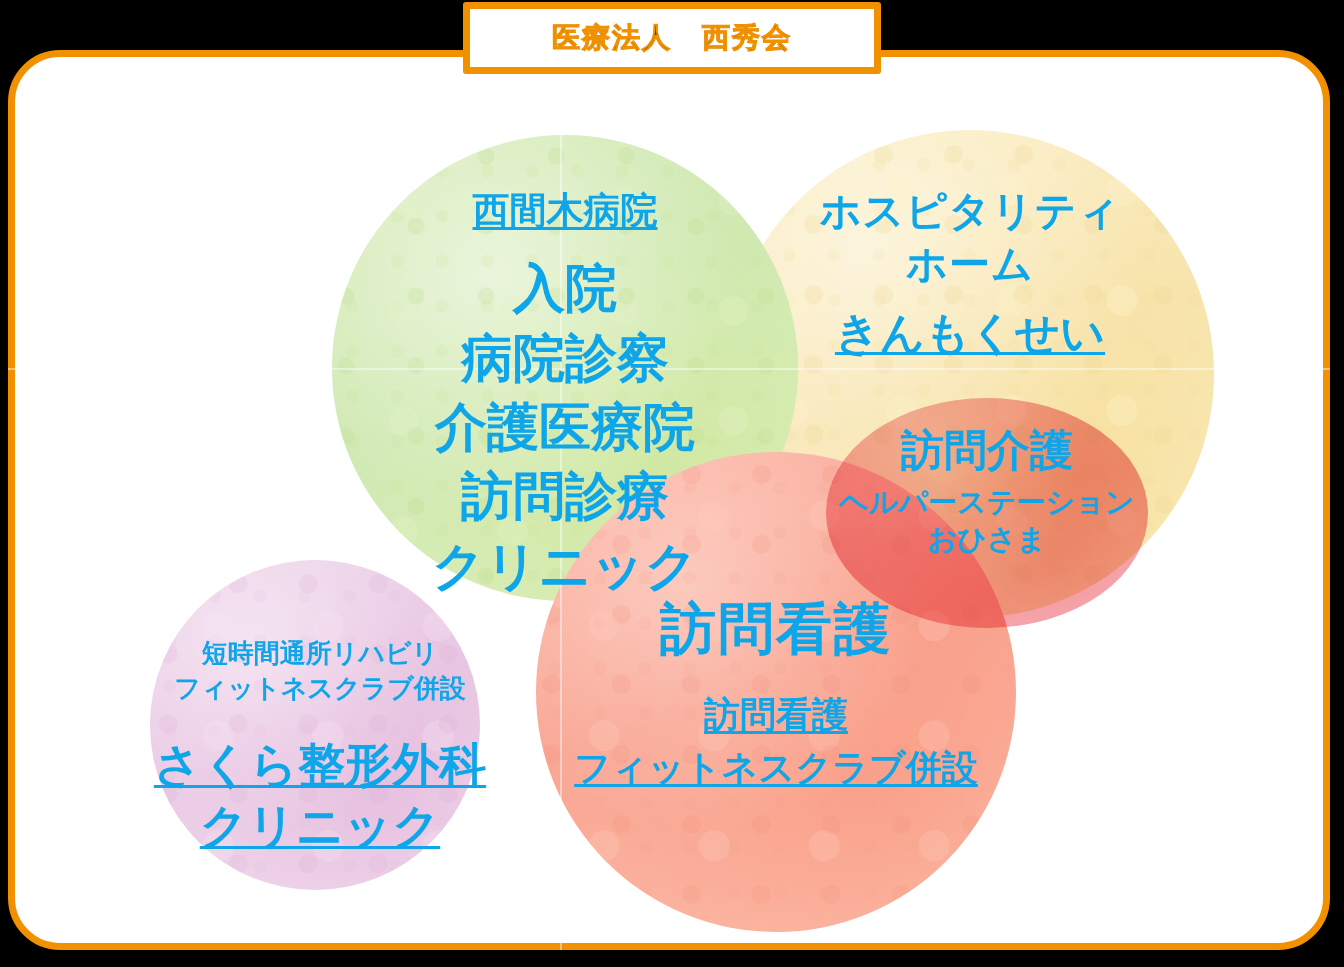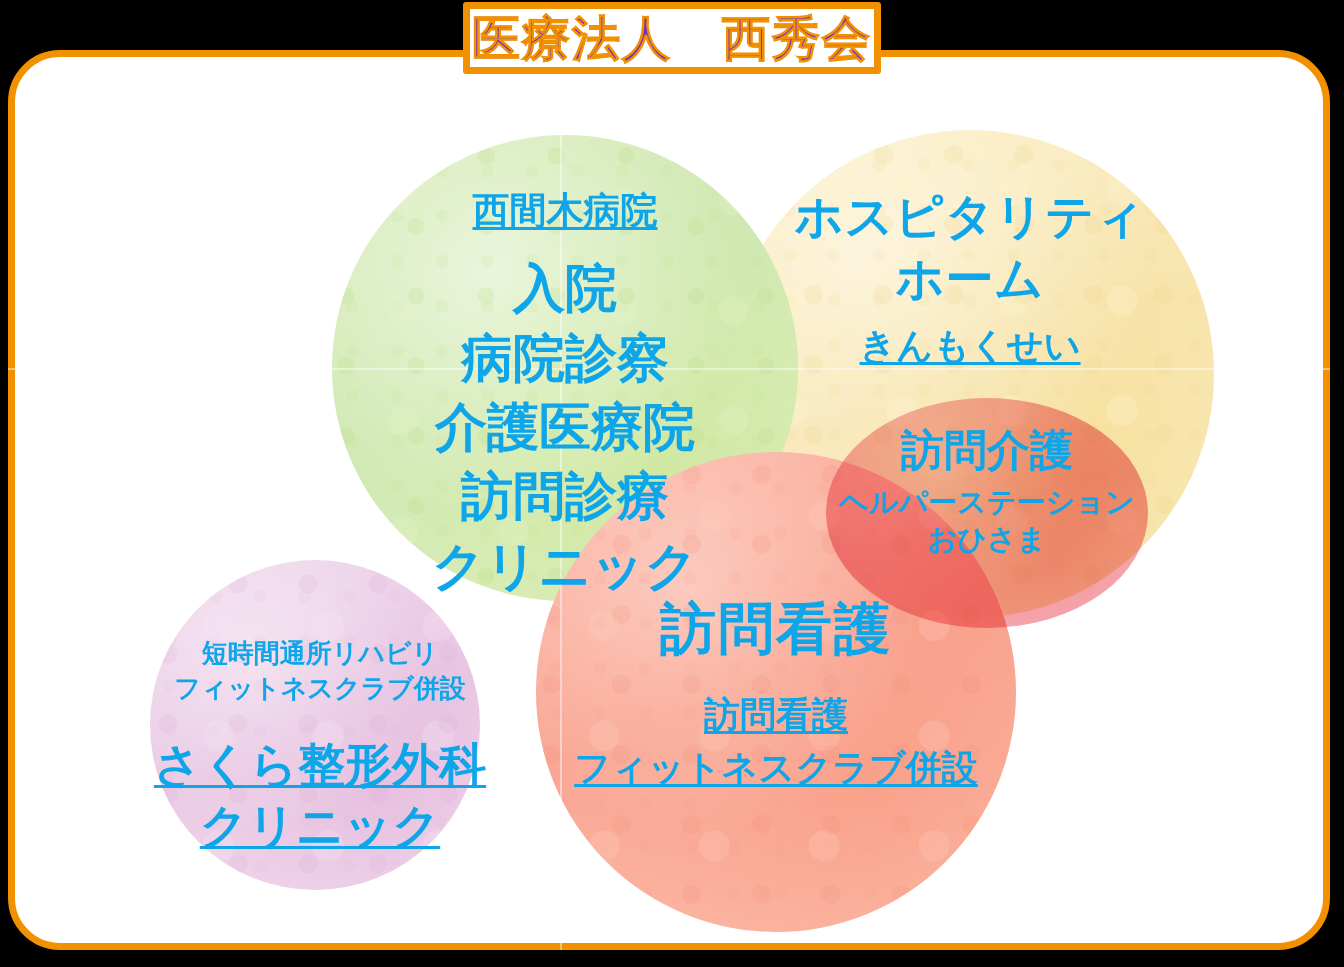--- a/index.html
+++ b/index.html
@@ -45,22 +45,22 @@
     box-sizing: border-box;
     background: #ffffff;
     border: 7px solid #f29100;
     border-radius: 3px;
     display: flex;
     align-items: center;
     justify-content: center;
     z-index: 40;
   }
   .title-text {
-    color: #6d28d9;
-    font-size: 48px;
+    color: #404040;
+    font-size: 28px;
     font-weight: bold;
     letter-spacing: 2px;
     white-space: pre;
     line-height: 1;
     -webkit-text-stroke: 1px #f29100;
   }
 
   
   .blob {
     position: absolute;
@@ -177,23 +177,23 @@
 
   
   #txt-green { left: 332px; top: 188px; width: 466px; }
   #txt-green .head { font-size: 37px; font-weight: bold; }
   #txt-green .list { margin-top: 24px; font-size: 52px; font-weight: bold; }
   #txt-green .list div { margin-bottom: 6px; }
 
   
   #txt-yellow { left: 760px; top: 185px; width: 420px; }
   #txt-yellow .head {
-    font-size: 48px; font-weight: bold; letter-spacing: 1px; line-height: 1.3;
-  }
-  #txt-yellow .sub { margin-top: 14px; font-size: 36px; font-weight: bold; }
+    font-size: 41px; font-weight: bold; letter-spacing: 1px; line-height: 1.3;
+  }
+  #txt-yellow .sub { margin-top: 14px; font-size: 44px; font-weight: bold; }
 
   
   #txt-pink { left: 826px; top: 424px; width: 322px; }
   #txt-pink .head { font-size: 43px; font-weight: bold; }
   #txt-pink .sub { margin-top: 8px; font-size: 29px; font-weight: bold; line-height: 1.25; }
 
   
   #txt-orange { left: 536px; top: 595px; width: 480px; }
   #txt-orange .head { font-size: 56px; font-weight: bold; letter-spacing: 2px; }
   #txt-orange .sub { margin-top: 26px; font-size: 36px; font-weight: bold; line-height: 1.45; }

